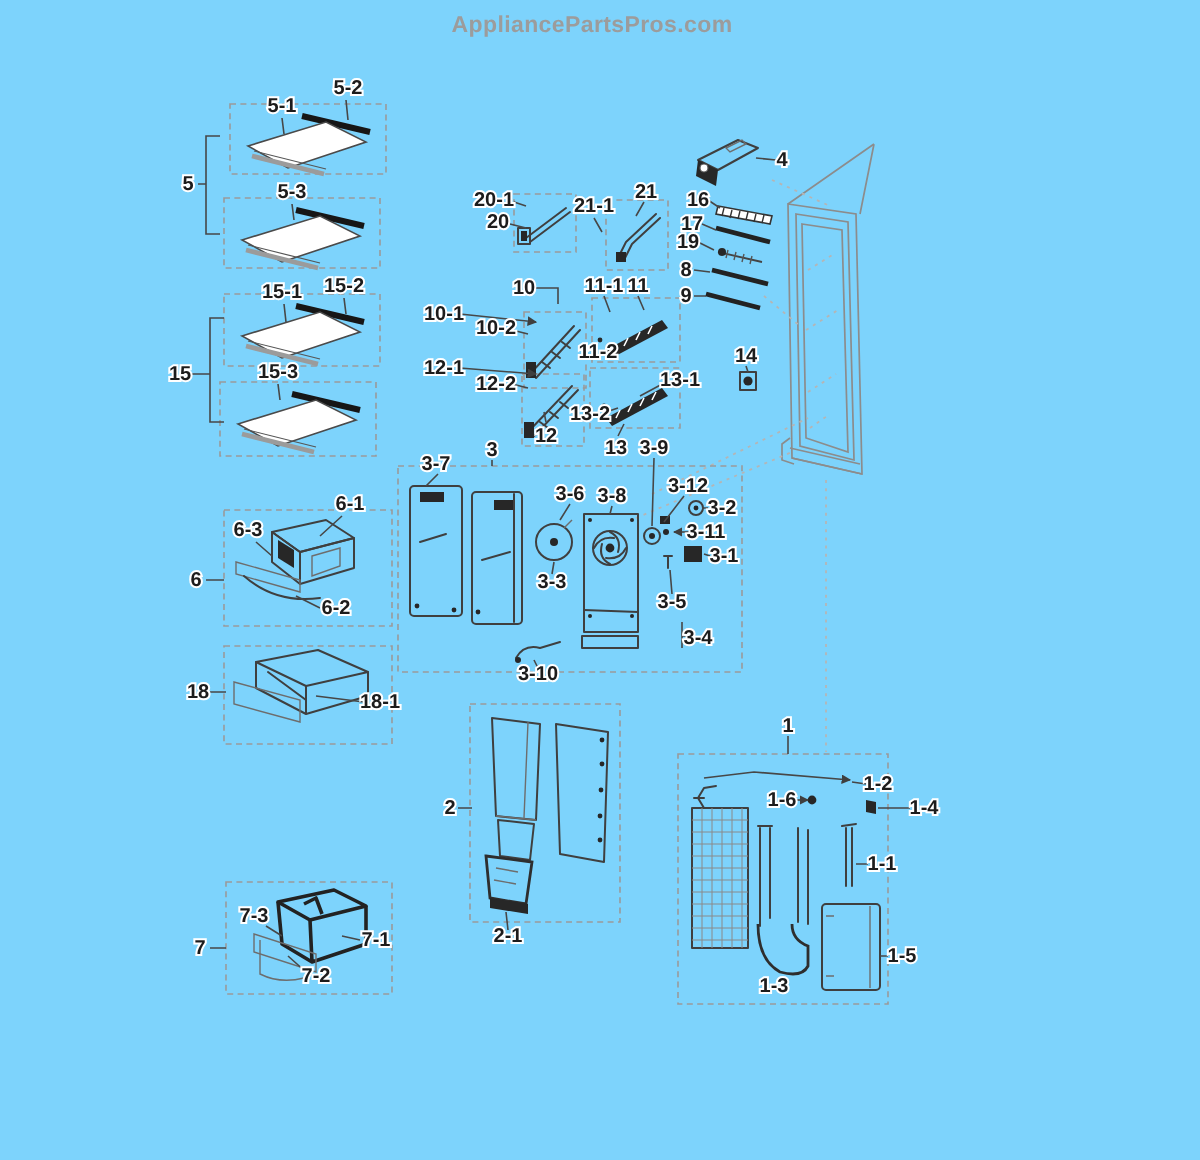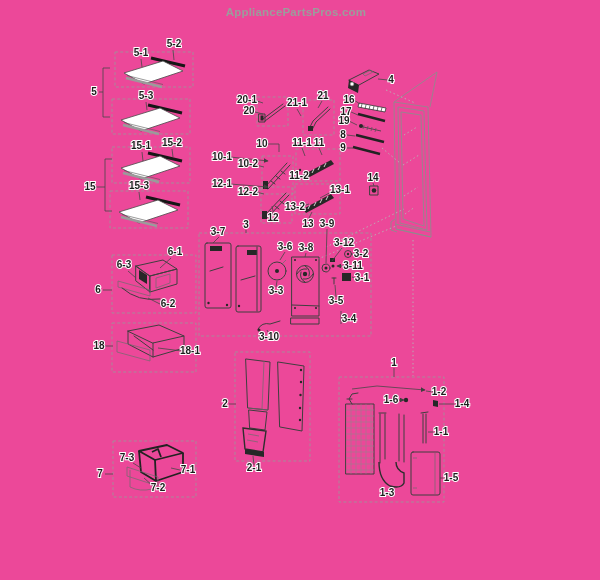--- a/index.html
+++ b/index.html
@@ -1,16 +1,16 @@
 <!DOCTYPE html>
 <html><head>
 <meta charset="utf-8">
 <style>
   html,body{margin:0;padding:0;background:#fff;}
-  .stage{position:relative;width:600px;height:580px;background:#ec4899;overflow:hidden;
+  .stage{position:relative;width:600px;height:580px;background:#7dd3fc;overflow:hidden;
          font-family:"Liberation Sans",sans-serif;}
   svg{display:block}
   .lbl{font:700 10px "Liberation Sans",sans-serif;fill:#1c1c1c;text-anchor:middle;
        paint-order:stroke fill;stroke:#fff;stroke-width:2px;}
   .wm{font:600 11.5px "Liberation Sans",sans-serif;fill:#9c9c9c;text-anchor:middle;
       letter-spacing:.2px;stroke:none;}
   .dashbox{fill:none;stroke:#9a9a9a;stroke-width:.8;stroke-dasharray:3 2.2;}
   .art{stroke:#3f3f3f;fill:none;stroke-width:1;stroke-linecap:round;stroke-linejoin:round;}
   .thin{stroke:#6d6d6d;stroke-width:.7;fill:none;}
   .lead{stroke:#474747;stroke-width:.8;fill:none;}

